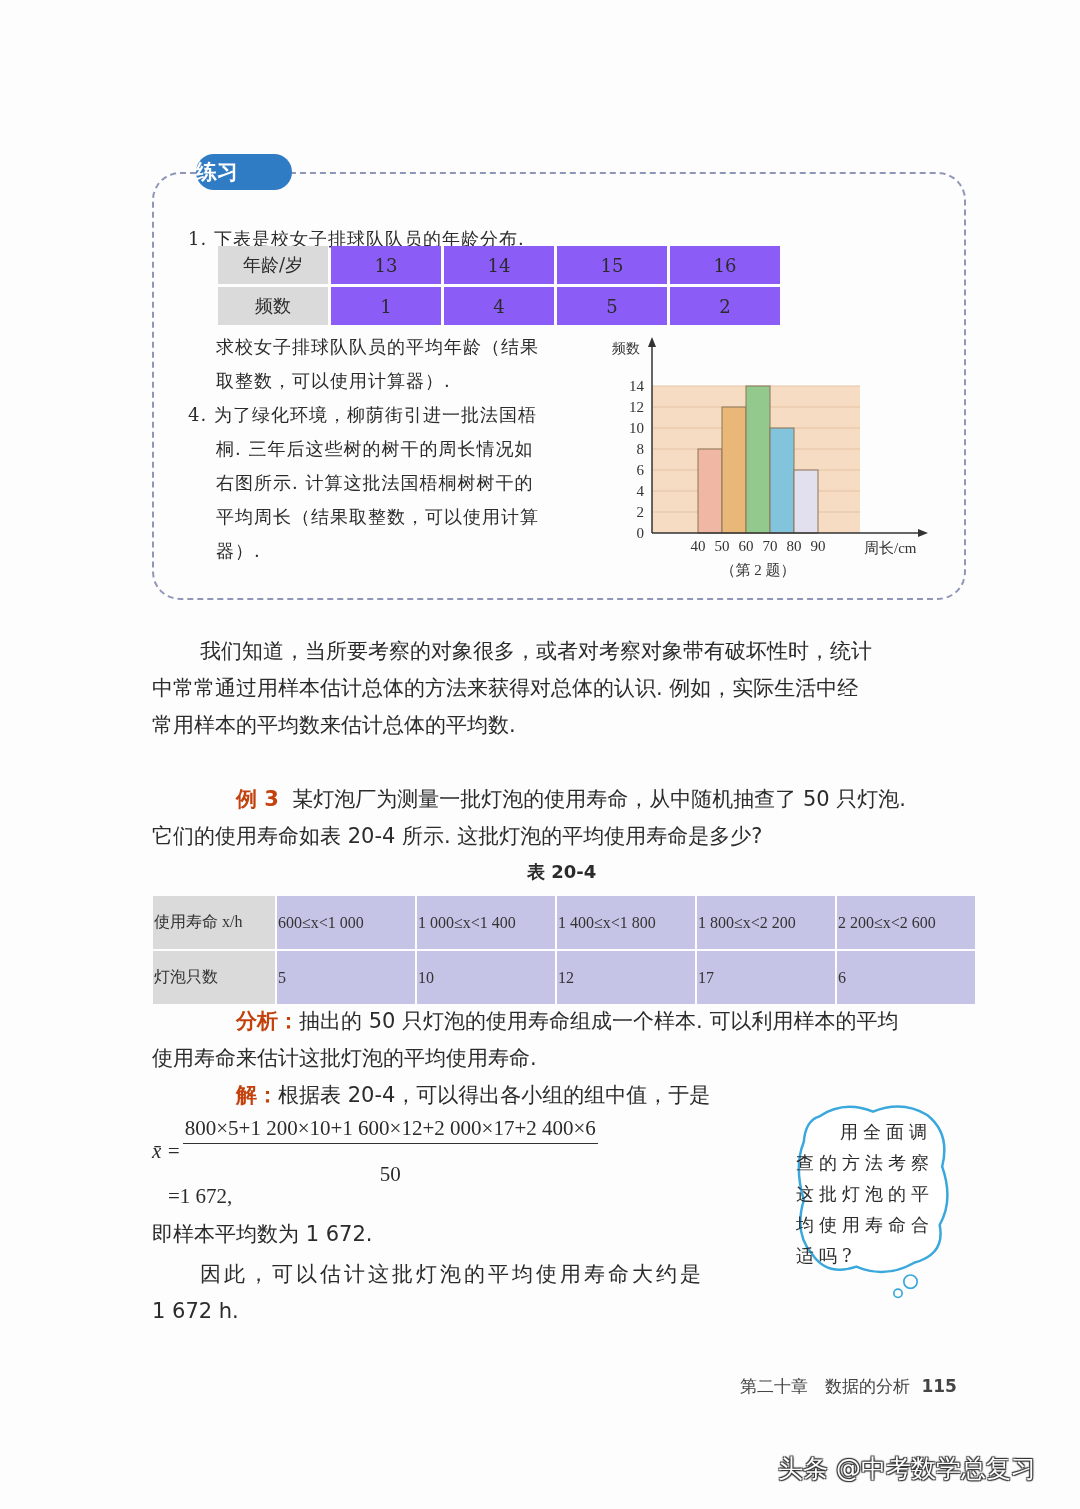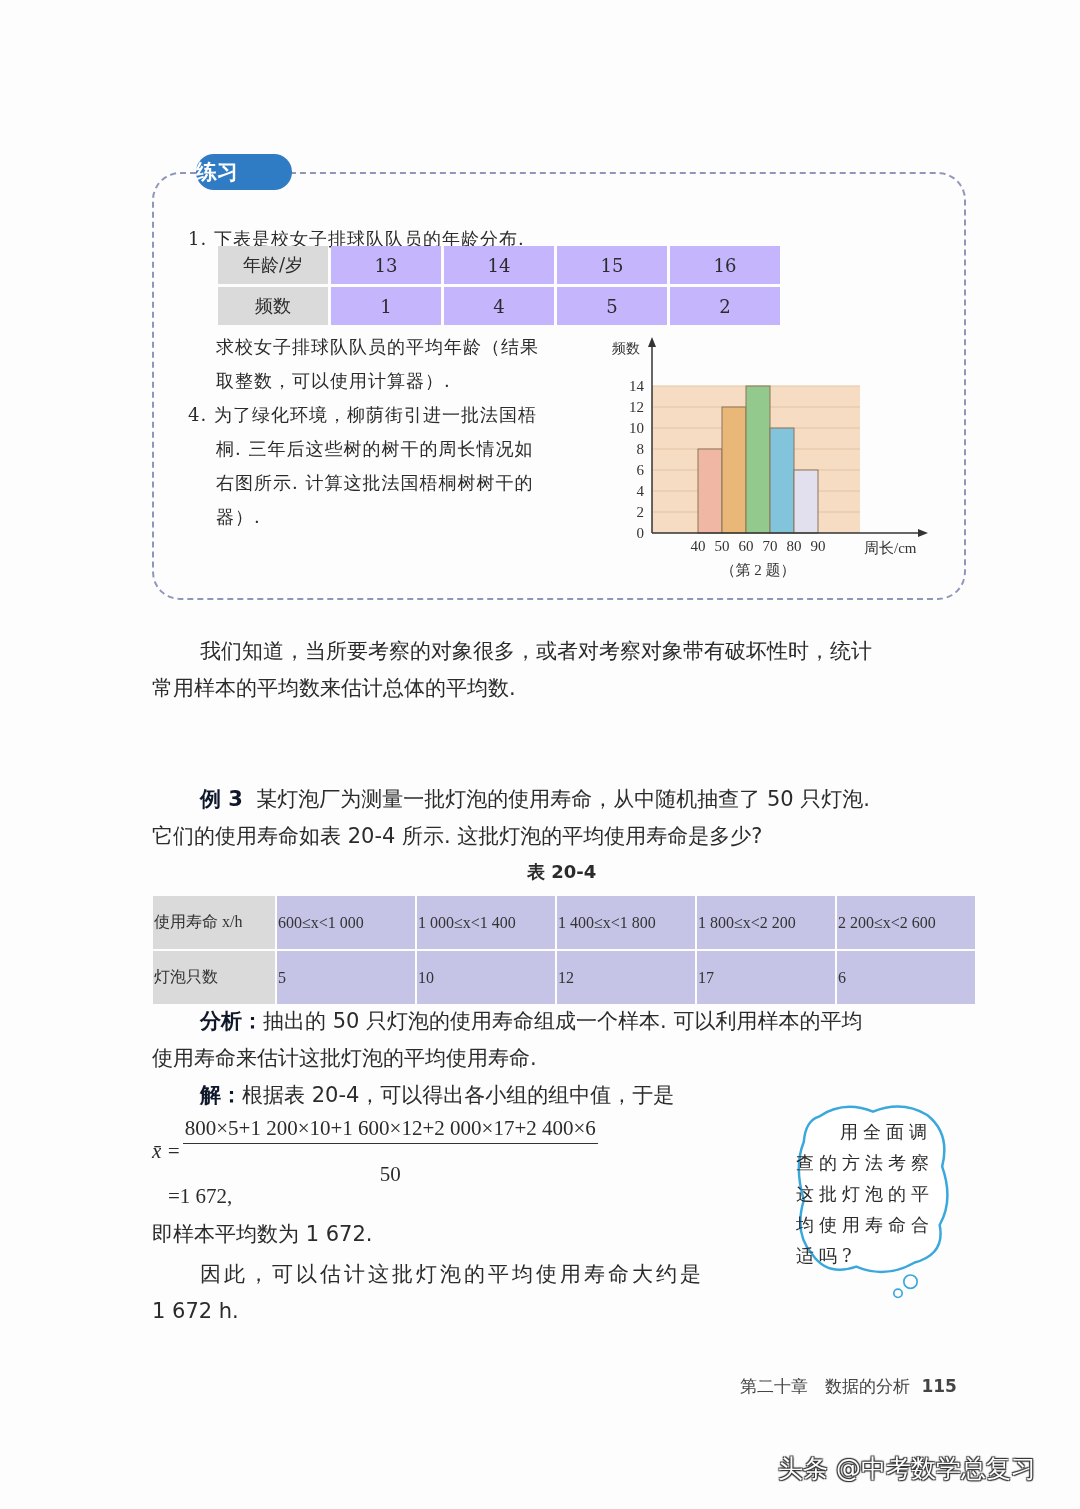--- a/index.html
+++ b/index.html
@@ -5,28 +5,28 @@
   html, body { margin:0; padding:0; }
   body { width:1080px; height:1509px; background:#fdfdfd; position:relative; overflow:hidden;
          font-family:"DejaVu Serif","Liberation Serif",serif; color:#2b2b2b; }
   .abs { position:absolute; }
   
   .ex-box { left:152px; top:172px; width:814px; height:428px; border:2px dashed #8f96b8; border-radius:28px; box-sizing:border-box; }
   .ex-badge { left:196px; top:154px; width:96px; height:36px; background:#2f7bc4; border-radius:18px; color:#fff;
               font-family:"DejaVu Sans","Liberation Sans",sans-serif; font-weight:bold; font-size:21px; line-height:36px; text-align:left; }
   .q { font-size:18px; line-height:34px; letter-spacing:1px; }
   table.age { border-collapse:separate; border-spacing:3px; position:absolute; left:215px; top:243px; font-size:18px; }
-  table.age td { height:36px; text-align:center; background:#c4b5fd; width:108px; }
+  table.age td { height:36px; text-align:center; background:#8b5cf6; width:108px; }
   table.age td.hd { background:#dadada; width:108px; }
   
   .chart { left:600px; top:335px; width:340px; height:250px; }
   .chart svg text { font-family:"Liberation Serif",serif; }
   
   .para { font-family:"DejaVu Sans","Liberation Sans",sans-serif; font-size:21px; line-height:37px; color:#2b2b2b; }
-  .blue { color:#0f172a; font-weight:bold; }
+  .blue { color:#c2410c; font-weight:bold;margin-left:36px; }
   table.life { border-collapse:separate; border-spacing:2px; position:absolute; left:151px; top:894px; font-size:16px;
                font-family:"Liberation Serif",serif; }
   table.life td { background:#c6c4e6; text-align:left; height:51px; width:136px; color:#333; }
   table.life td.hd { background:#dadada; width:120px; }
   .frac { left:152px; top:1116px; font-family:"Liberation Serif",serif; font-size:21px; }
   .cloud { left:778px; top:1100px; width:190px; height:200px; }
   .cloud-text { left:796px; top:1116px; width:146px; font-size:18px; line-height:31px; letter-spacing:5px; }
   .footer { left:740px; top:1375px; font-family:"DejaVu Sans","Liberation Sans",sans-serif; font-size:17px; color:#444; }
   .watermark { left:778px; top:1452px; font-family:"DejaVu Sans","Liberation Sans",sans-serif; font-size:25px; color:#fff;
                text-shadow:1px 1px 1px #333,-1px -1px 1px #333,1px -1px 1px #333,-1px 1px 1px #333; }
@@ -59,20 +59,21 @@
   </table>
 
 <div class="abs q" style="left:216px;top:330px;">
   <div>求校女子排球队队员的平均年龄（结果</div>
   <div>取整数，可以使用计算器）.</div>
 </div>
 <div class="abs q" style="left:188px;top:398px;">
   <div>4. 为了绿化环境，柳荫街引进一批法国梧</div>
   <div style="padding-left:28px">桐. 三年后这些树的树干的周长情况如</div>
   <div style="padding-left:28px">右图所示. 计算这批法国梧桐树树干的</div>
+  <div style="padding-left:28px">平均周长（结果取整数，可以使用计算</div>
   <div style="padding-left:28px">器）.</div>
 </div>
 
 <div class="abs chart">
   <svg id="chart-svg" width="340" height="250">
       <rect x="52" y="51" width="208" height="147" fill="#f6dcc2"></rect>
       <line x1="52" x2="260" y1="177" y2="177" stroke="#e4c4a6" stroke-width="1"></line>
       <line x1="52" x2="260" y1="156" y2="156" stroke="#e4c4a6" stroke-width="1"></line>
       <line x1="52" x2="260" y1="135" y2="135" stroke="#e4c4a6" stroke-width="1"></line>
       <line x1="52" x2="260" y1="114" y2="114" stroke="#e4c4a6" stroke-width="1"></line>
@@ -103,20 +104,21 @@
       <text x="170" y="216" font-size="15" text-anchor="middle" fill="#333">70</text>
       <text x="194" y="216" font-size="15" text-anchor="middle" fill="#333">80</text>
       <text x="218" y="216" font-size="15" text-anchor="middle" fill="#333">90</text>
       <text x="264" y="218" font-size="15" fill="#333">周长/cm</text>
       <text x="158" y="240" font-size="15" text-anchor="middle" fill="#333">（第 2 题）</text>
     </svg>
 </div>
 
 <div class="abs para" style="left:152px;top:633px;width:820px;">
   <div style="padding-left:48px">我们知道，当所要考察的对象很多，或者对考察对象带有破坏性时，统计</div>
+  <div>中常常通过用样本估计总体的方法来获得对总体的认识. 例如，实际生活中经</div>
   <div>常用样本的平均数来估计总体的平均数.</div>
 </div>
 
 <div class="abs para" style="left:152px;top:781px;width:820px;">
   <div style="padding-left:48px"><span class="blue">例 3</span>&nbsp;&nbsp;<span>某灯泡厂为测量一批灯泡的使用寿命，从中随机抽查了 50 只灯泡.</span></div>
   <div>它们的使用寿命如表 20-4 所示. 这批灯泡的平均使用寿命是多少?</div>
 </div>
 <div class="abs" style="left:527px;top:860px;font-family:'DejaVu Sans',sans-serif;font-weight:bold;font-size:18px;">表 20-4</div>
 
 <table class="life">

